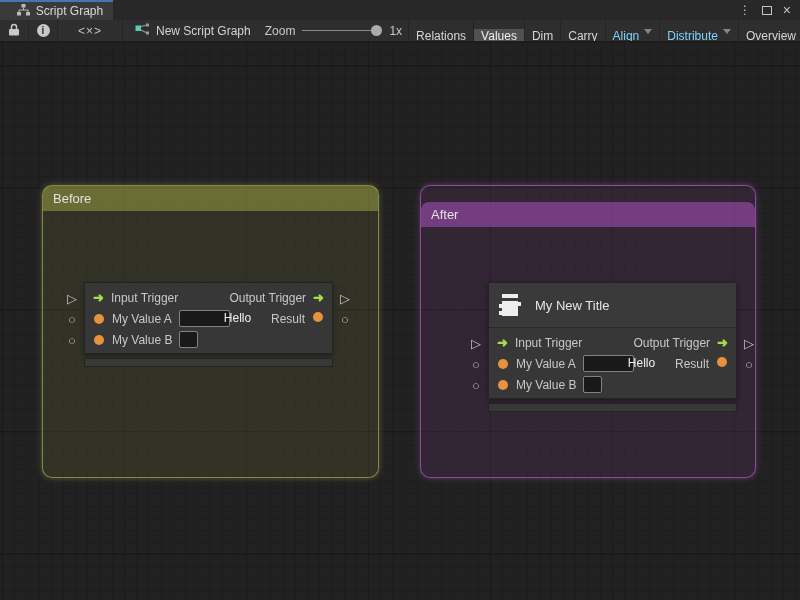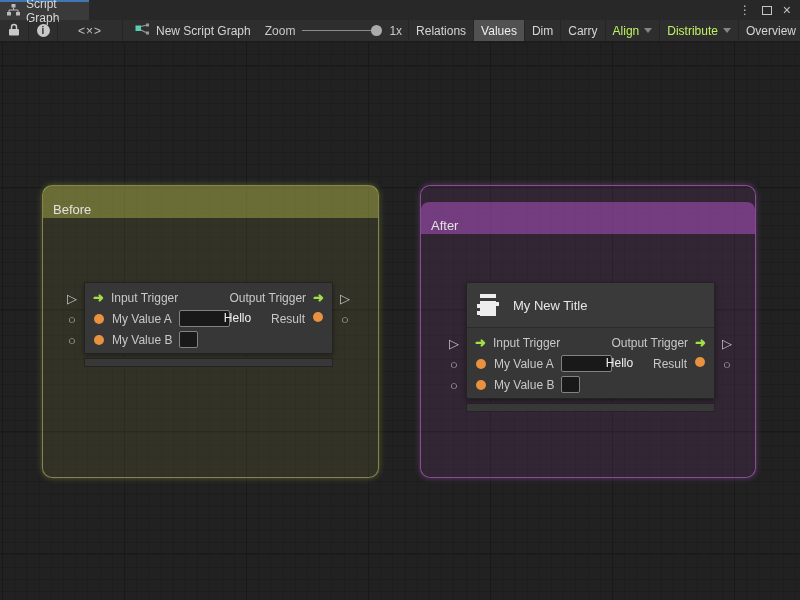--- a/index.html
+++ b/index.html
@@ -1,21 +1,21 @@
 <!DOCTYPE html>
 <html><head>
 <meta charset="utf-8">
 <style>
   * { box-sizing: border-box; margin: 0; padding: 0; }
   html,body { width:800px; height:600px; overflow:hidden; background:#212121;
               font-family:"Liberation Sans", sans-serif; }
 
   
   .titlebar { height:20px; background:#282828; display:flex; align-items:stretch; }
-  .tab { width:89px; background:#3A3A3A; border-top:2px solid #4178B4;
+  .tab { width:113px; background:#3A3A3A; border-top:2px solid #4178B4;
          display:flex; align-items:center; gap:6px; padding-left:7px;
          color:#D8D8D8; font-size:12px;justify-content:center; }
   .win-controls { margin-left:auto; display:flex; align-items:center; gap:11px;
                   padding-right:9px; color:#C4C4C4; }
   .kebab { font-size:12px; line-height:1; }
   .maxbox { width:10px; height:9px; border:1.5px solid #C4C4C4; }
   .closex { font-size:14px; line-height:1; }
 
   
   .toolbar { height:22px; background:#2E2E2E; display:flex; align-items:stretch;
@@ -28,51 +28,51 @@
   .sep { width:1px; background:#252525; }
   .info-circle { width:13px; height:13px; border-radius:50%; background:#C9C9C9;
                  color:#2E2E2E; font-size:10px; font-weight:bold; display:flex;
                  align-items:center; justify-content:center; }
   .code-glyph { color:#C0C0C0; letter-spacing:1px; font-size:12px; }
   .graph-name { display:flex; align-items:center; gap:6px; padding:0 8px 0 12px; color:#D4D4D4; }
   .zoom-area { display:flex; align-items:center; padding:0 6px; color:#C8C8C8; }
   .slider-track { width:80px; height:1px; background:#8C8C8C; position:relative; margin:0 7px; }
   .slider-handle { position:absolute; right:0; top:-5px; width:11px; height:11px;
                    border-radius:50%; background:#ABABAB; }
-  .rbtn { display:flex; align-items:center; gap:5px; padding:0 7px; color:#D5D5D5; }
+  .rbtn { display:flex; gap:5px; padding:0 7px; color:#D5D5D5;margin-top:9px; }
   .rbtn.active { background:#515151; color:#EFEFEF; }
-  .rbtn.disabled { color:#bef264; }
+  .rbtn.disabled { color:#7dd3fc; }
   .dd-arrow { width:0; height:0; border-left:4px solid transparent;
               border-right:4px solid transparent; border-top:5px solid #858585; }
 
   
   .canvas { position:relative; width:800px; height:558px; background-color:#212121;
     background-image:
       repeating-linear-gradient(to right,  #191919 0 1px, transparent 1px 122px),
       repeating-linear-gradient(to bottom, #191919 0 1px, transparent 1px 122px),
       repeating-linear-gradient(to right,  #1d1d1d 0 1px, transparent 1px 12.2px),
       repeating-linear-gradient(to bottom, #1d1d1d 0 1px, transparent 1px 12.2px);
     background-position: 2px 23px, 2px 23px, 2px 0px, 2px 0px; }
 
   
   .group { position:absolute; top:143px; height:293px; border-radius:10px; }
   .group-before { left:42px; width:337px; background:rgba(205,210,95,0.10);
                   border:1.5px solid rgba(200,205,100,0.55);
                   box-shadow:0 0 6px rgba(200,210,90,0.35); }
   .group-after  { left:420px; width:336px; background:rgba(205,75,230,0.10);
                   border:1.5px solid rgba(210,110,230,0.55);
                   box-shadow:0 0 6px rgba(205,110,230,0.35); }
-  .group-header { height:25px; border-radius:8px 8px 0 0; padding:16px 10px;
-                  display:flex; font-size:13px; color:#E2E2E2; }
+  .group-header { height:25px; border-radius:8px 8px 0 0; padding:0 10px;
+                  display:flex; align-items:center; font-size:13px; color:#E2E2E2; }
   .group-before .group-header { background:rgba(200,205,80,0.38); }
   .group-after  .group-header { background:rgba(206,95,230,0.42);margin-top:16px; }
 
   
   .node { position:absolute; top:240px; width:249px; font-size:12px; color:#C8C8C8; }
-  .node-0 { left:84px; }  .node-1 { left:466px; }
+  .node-0 { left:84px; }  .node-1 { left:488px; }
   .node-main { background:#373737; border:1px solid #232323;
                box-shadow:0 2px 5px rgba(0,0,0,0.35); }
   .node-header { height:45px; background:#3A3A3A; border-bottom:1px solid #2a2a2a;
                  display:flex; align-items:center; gap:12px; padding-left:8px;
                  font-size:13px; color:#E6E6E6; }
   .node-body { padding:4px 0 3px; }
   .node-footer { height:9px; background:#383838; border:1px solid #232323; margin-top:4px; }
 
   .row { position:relative; height:21px; display:flex; align-items:center; padding:0 8px; }
   .rleft  { display:flex; align-items:center; gap:7px; }

